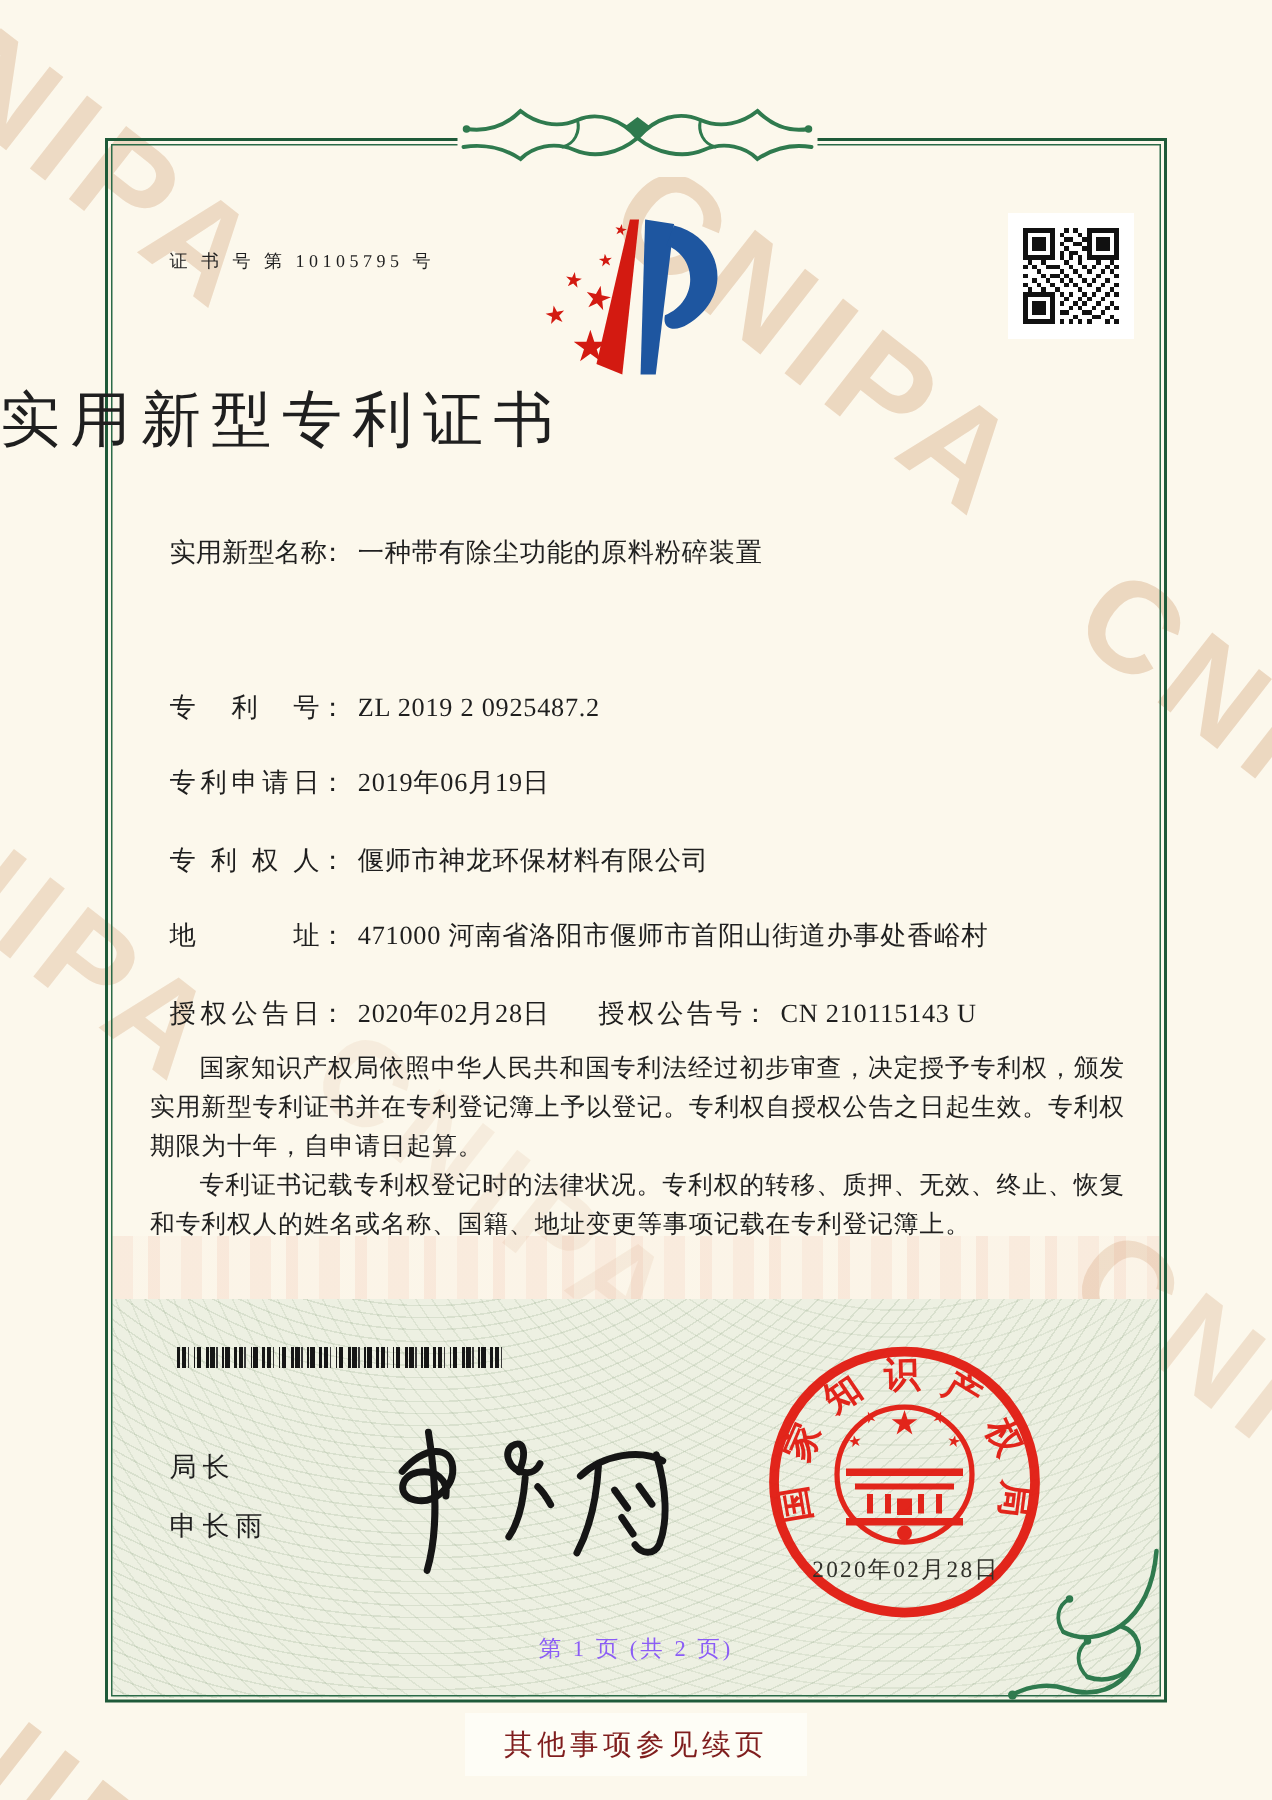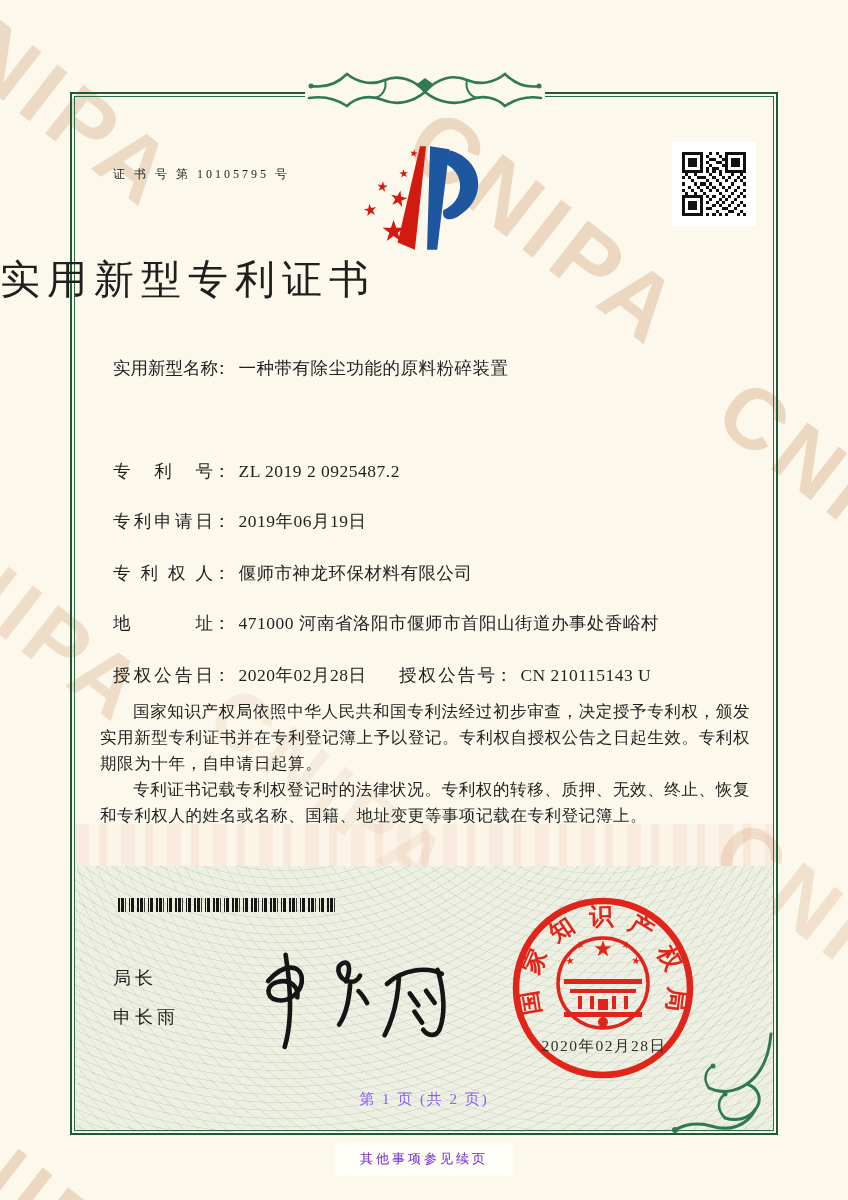--- a/index.html
+++ b/index.html
@@ -94,21 +94,21 @@
     position:absolute;left:516px;top:1036px;width:176px;text-align:center;z-index:7;
     font-size:15.5px;letter-spacing:1.5px;color:#30302a;white-space:nowrap;
   }
   
   .page-num{
     position:absolute;left:0;top:1090px;width:100%;text-align:center;z-index:5;
     font-size:15px;letter-spacing:2px;color:#8b5cf6;
   }
   .note-box{
     position:absolute;left:50%;top:1142px;transform:translateX(-50%);z-index:5;
-    background:#fefdf6;padding:8px 26px;font-size:13px;letter-spacing:3px;color:#6d28d9;
+    background:#fefdf6;padding:8px 26px;font-size:19px;letter-spacing:3px;color:#7f1d1d;
   }
   
   .orn-top{
     position:absolute;left:305px;top:66px;width:240px;height:52px;z-index:4;
     background:var(--page_bg);display:flex;align-items:center;justify-content:center;
   }
   .orn-corner{position:absolute;left:655px;top:1030px;width:122px;height:104px;z-index:4;}
 </style>
 </head>
 <body>

